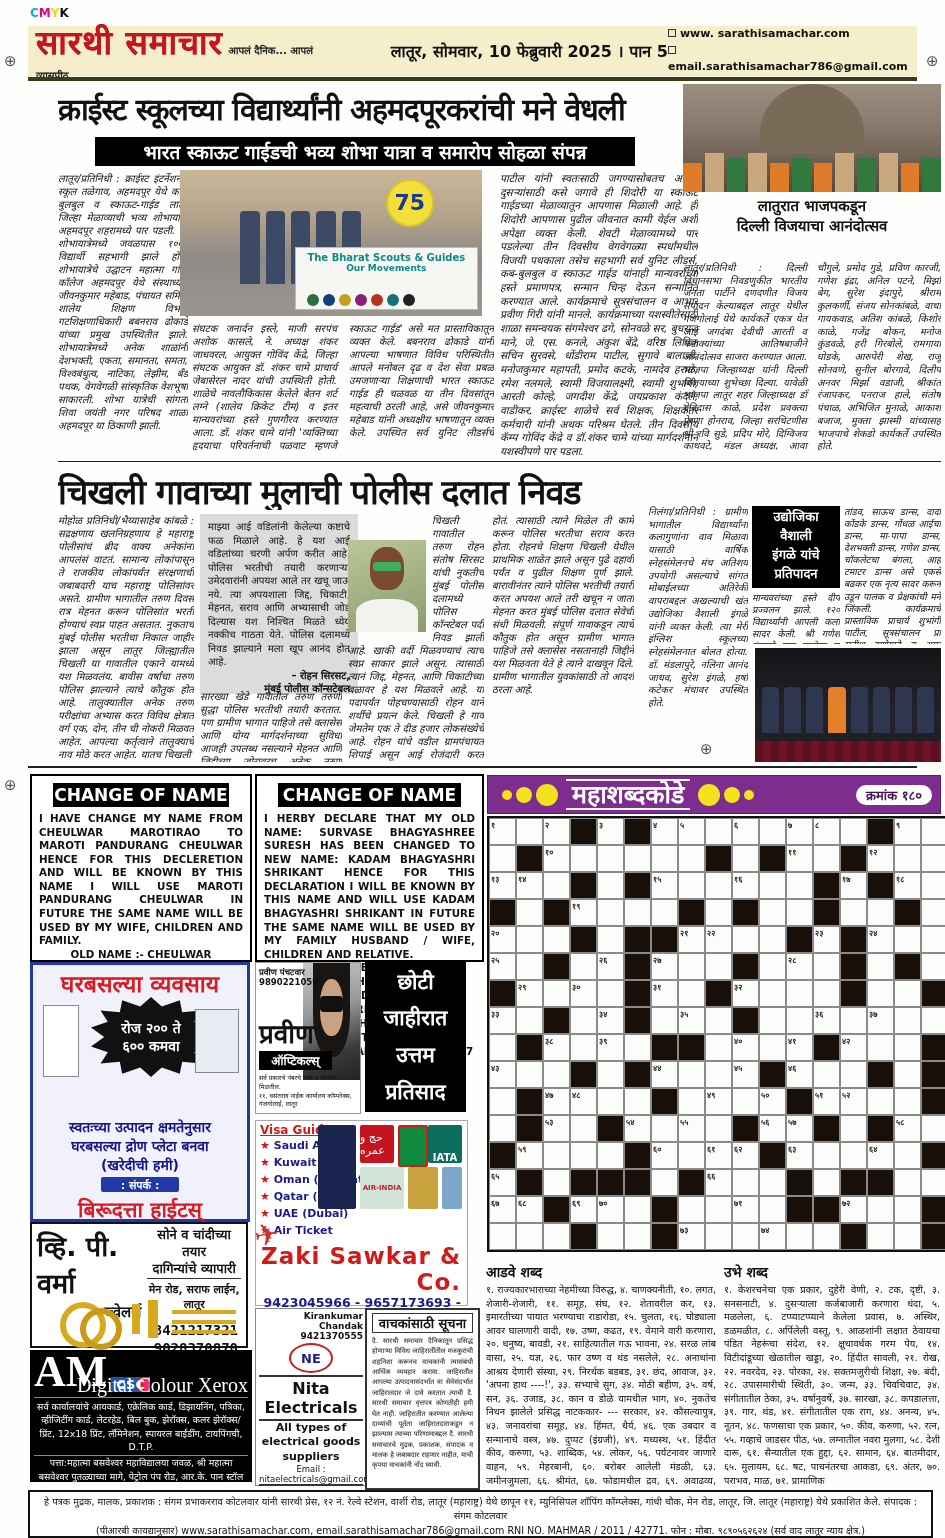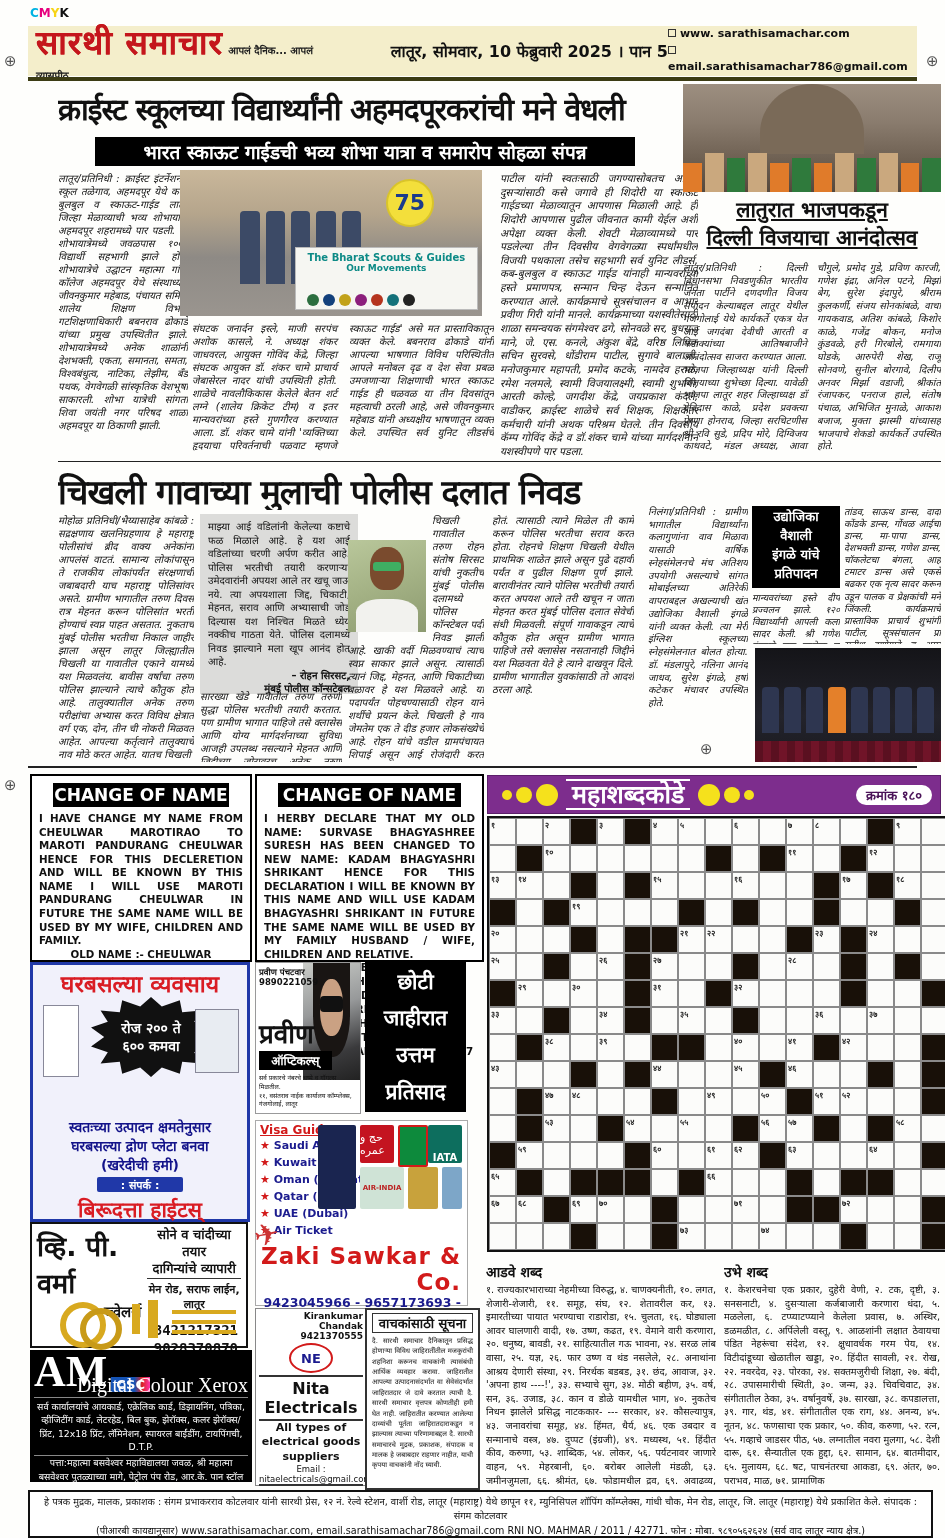--- a/index.html
+++ b/index.html
@@ -16,21 +16,21 @@
   .masthead{color:#c4161c;font-weight:bold;font-size:33px;letter-spacing:1px;text-shadow:0 0 0 #c4161c;}
   .tagline{font-size:10px;color:#222;font-weight:bold;}
   .dateline{font-size:16px;font-weight:bold;white-space:nowrap;}
   .contact{font-size:11px;font-weight:bold;line-height:1.5;}
   .contact .sq{display:inline-block;width:6px;height:6px;border:1px solid #333;margin-right:4px;}
   
   .h-main{font-size:30px;font-weight:bold;white-space:nowrap;letter-spacing:-1px;}
   .subbar{background:#000;color:#fff;font-weight:bold;font-size:19px;display:flex;align-items:center;justify-content:center;white-space:nowrap;}
   .h-2{font-size:34px;font-weight:bold;white-space:nowrap;letter-spacing:-1px;}
   .h-3{font-size:17px;font-weight:bold;white-space:nowrap;}
-  .h-bjp{font-size:21px;font-weight:bold;text-align:center;line-height:1.35;text-decoration:underline;}
+  .h-bjp{font-size:15px;font-weight:bold;text-align:center;line-height:1.35;}
   
   .ph{position:absolute;overflow:hidden;}
   .ph-scouts{background:linear-gradient(180deg,#c9b79a 0%,#b5a58c 30%,#8e8a85 60%,#9a958f 100%);}
   .scout-banner{position:absolute;left:38%;bottom:4%;width:60%;height:42%;background:#f6f6f2;border:1px solid #bbb;}
   .scout-banner .t1{color:#0d8a86;font-weight:bold;font-size:10px;text-align:center;margin-top:4px;}
   .scout-banner .t2{color:#0d8a86;font-weight:bold;font-size:9px;text-align:center;}
   .badge75{position:absolute;right:16%;top:6%;width:44px;height:44px;border-radius:50%;background:#f3df3b;color:#1b3a8c;font-size:22px;font-weight:bold;display:flex;align-items:center;justify-content:center;border:2px solid #d9c42a;}
   .scout-figs{position:absolute;left:20%;top:28%;width:40%;height:50%;display:flex;gap:6px;}
   .scout-figs i{flex:1;background:#3c4a66;border-radius:4px 4px 0 0;}
   .dots{position:absolute;left:6%;bottom:6%;display:flex;gap:4px;}
@@ -56,21 +56,21 @@
   
   .conbox{border:2px solid #000;background:#fff;padding:5px 7px;}
   .conhead{background:#000;color:#fff;font-weight:bold;text-align:center;font-size:17px;padding:2px 0;margin:2px 14px 5px 14px;}
   .conbody{font-size:10.3px;font-weight:bold;text-align:justify;line-height:1.32;}
   .conline{font-size:10.3px;font-weight:bold;text-align:center;line-height:1.35;}
   
   .ad-ghar{border:3px solid #2038a8;background:#f1f1fb;}
   .ad-ghar .t{color:#d91c24;font-weight:bold;font-size:23px;text-align:center;margin-top:2px;}
   .burst{position:absolute;left:58px;top:32px;width:120px;height:80px;background:#111;color:#fff;display:flex;align-items:center;justify-content:center;text-align:center;font-weight:bold;font-size:14px;line-height:1.3;clip-path:polygon(50% 0%,59% 12%,74% 4%,76% 19%,92% 17%,86% 31%,100% 38%,89% 50%,100% 62%,86% 69%,92% 83%,76% 81%,74% 96%,59% 88%,50% 100%,41% 88%,26% 96%,24% 81%,8% 83%,14% 69%,0% 62%,11% 50%,0% 38%,14% 31%,8% 17%,24% 19%,26% 4%,41% 12%);}
   .ad-ghar .l{font-size:14px;font-weight:bold;text-align:center;color:#13138a;}
-  .ad-ghar .contact-chip{background:#2038a8;color:#fff;font-size:11px;font-weight:bold;text-align:center;width:86px;margin:3px auto;border-radius:2px;}
+  .ad-ghar .contact-chip{background:#2038a8;color:#fff;font-size:11px;font-weight:bold;text-align:center;width:78px;margin:3px auto;border-radius:2px;}
   .ad-ghar .brand{color:#d91c24;font-weight:bold;font-size:21px;text-align:center;}
   .ad-ghar .addr{font-size:11px;font-weight:bold;text-align:center;line-height:1.4;color:#13138a;}
   .ad-praveen{background:#fff;border:1px solid #999;}
   .model{position:absolute;right:0;top:0;width:55%;height:78%;background:linear-gradient(160deg,#caccc8 0%,#97999a 40%,#3a3a3c 75%,#222 100%);}
   .model .hair{position:absolute;left:18%;top:0;width:64%;height:80%;background:#191513;border-radius:0 0 45% 45%;}
   .model .face{position:absolute;left:30%;top:14%;width:40%;height:48%;background:#caa183;border-radius:45%;}
   .model .shade{position:absolute;left:30%;top:28%;width:40%;height:14%;background:#111;border-radius:4px;}
   .ad-praveen .owner{font-size:8.5px;font-weight:bold;}
   .ad-praveen .big{font-size:26px;font-weight:bold;}
   .ad-praveen .strip{background:#000;color:#fff;font-size:12px;font-weight:bold;text-align:center;padding:1px 2px;width:70%;}

